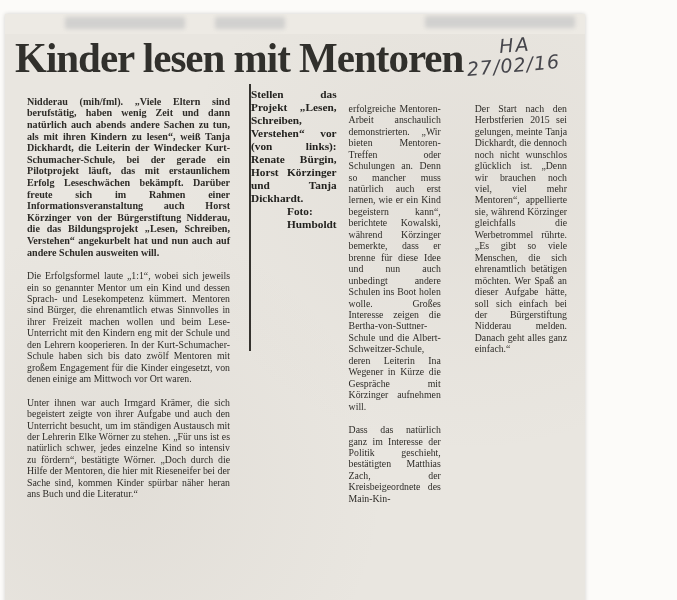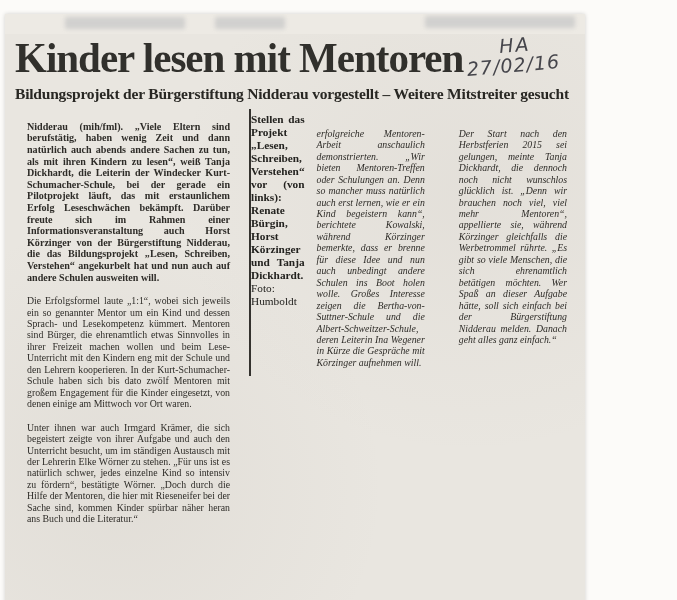--- a/index.html
+++ b/index.html
@@ -44,21 +44,21 @@
 
   .content{display:flex;padding:6px 6px 0 10px;}
   .body-text p{
     margin:12px;font-size:9.8px;line-height:11.45px;text-align:justify;
     color:#2e2c28;hyphens:auto;-webkit-hyphens:auto;
   }
   .col-left{width:227px;margin-right:7px;flex:none;}
   .col-left p.lead{font-weight:700;font-size:10.1px;line-height:11.6px;}
   .right-wrap{flex:1;display:flex;flex-direction:row;}
   .cols{display:flex;margin-top:7px;}
-  .cols .col{flex:1;font-style:italic;}
+  .cols .col{flex:1;}
   .cols .col + .col{margin-left:10px;}
 
   
   .photo{
     position:relative;height:265px;border:1px solid #34322e;overflow:hidden;
     background:
       linear-gradient(90deg, rgba(0,0,0,0.18), rgba(0,0,0,0) 35%, rgba(70,45,30,0.18) 70%),
       repeating-linear-gradient(180deg,#59453a 0 7px,#4b3930 7px 9px);
   }
   .photo-sepia{position:absolute;inset:0;background:rgba(120,95,70,0.07);z-index:9;}
@@ -115,21 +115,21 @@
   .b1{left:36px;top:200px;height:54px;}
   .b2{left:96px;top:193px;height:61px;}
   .glass{position:absolute;left:136px;top:224px;width:15px;height:36px;z-index:7;
     background:rgba(205,210,205,0.55);border:1px solid rgba(240,240,235,0.5);}
 
   
   .caption{
     margin-top:4px;font-size:11.3px;line-height:13px;font-weight:700;color:#23221f;
     text-align:justify;
   }
-  .caption .credit{float:right;font-weight:400;}
+  .caption .credit{float:right;font-weight:700;padding-left:36px;}
 </style>
 </head>
 <body>
 
 <div class="clipping">
 
   <div class="ghost-row">
     <div class="ghost-mark" style="left:60px;width:120px;"></div>
     <div class="ghost-mark" style="left:210px;width:70px;"></div>
     <div class="ghost-mark" style="left:420px;width:150px;top:2px;"></div>
@@ -137,21 +137,20 @@
   </div>
 
   <div class="masthead">
     <h1 class="headline">Kinder lesen mit Mentoren</h1>
     <div class="annotation">
       <div class="l1">HA</div>
       <div class="l2">27/02/16</div>
     </div>
   </div>
 
-  <p class="subhead">Bildungsprojekt der Bürgerstiftung Nidderau vorgestellt – Weitere Mitstreiter gesucht</p>
 
   <div class="content body-text">
 
     <div class="col-left">
       <p class="lead">Nidderau (mih/fml). „Viele Eltern sind berufstätig, haben wenig Zeit und dann natürlich auch abends andere Sachen zu tun, als mit ihren Kindern zu lesen“, weiß Tanja Dickhardt, die Leiterin der Windecker Kurt-Schumacher-Schule, bei der gerade ein Pilotprojekt läuft, das mit erstaunlichem Erfolg Leseschwächen bekämpft. Darüber freute sich im Rahmen einer Informationsveranstaltung auch Horst Körzinger von der Bürgerstiftung Nidderau, die das Bildungsprojekt „Lesen, Schreiben, Verstehen“ angekurbelt hat und nun auch auf andere Schulen ausweiten will.</p>
       <p>Die Erfolgsformel laute „1:1“, wobei sich jeweils ein so genannter Mentor um ein Kind und dessen Sprach- und Lesekompetenz kümmert. Mentoren sind Bürger, die ehrenamtlich etwas Sinnvolles in ihrer Freizeit machen wollen und beim Lese-Unterricht mit den Kindern eng mit der Schule und den Lehrern kooperieren. In der Kurt-Schumacher-Schule haben sich bis dato zwölf Mentoren mit großem Engagement für die Kinder eingesetzt, von denen einige am Mittwoch vor Ort waren.</p>
       <p>Unter ihnen war auch Irmgard Krämer, die sich begeistert zeigte von ihrer Aufgabe und auch den Unterricht besucht, um im ständigen Austausch mit der Lehrerin Elke Wörner zu stehen. „Für uns ist es natürlich schwer, jedes einzelne Kind so intensiv zu fördern“, bestätigte Wörner. „Doch durch die Hilfe der Mentoren, die hier mit Rieseneifer bei der Sache sind, kommen Kinder spürbar näher heran ans Buch und die Literatur.“</p>
     </div>
 
     <div class="right-wrap">
@@ -208,20 +207,21 @@
       </div>
 
       <div class="caption">
         <span>Stellen das Projekt „Lesen, Schreiben, Verstehen“ vor (von links): Renate Bürgin, Horst Körzinger und Tanja Dickhardt.</span>
         <span class="credit">Foto: Humboldt</span>
       </div>
 
       <div class="cols">
         <div class="col">
           <p>erfolgreiche Mentoren-Arbeit anschaulich demonstrierten. „Wir bieten Mentoren-Treffen oder Schulungen an. Denn so mancher muss natürlich auch erst lernen, wie er ein Kind begeistern kann“, berichtete Kowalski, während Körzinger bemerkte, dass er brenne für diese Idee und nun auch unbedingt andere Schulen ins Boot holen wolle. Großes Interesse zeigen die Bertha-von-Suttner-Schule und die Albert-Schweitzer-Schule, deren Leiterin Ina Wegener in Kürze die Gespräche mit Körzinger aufnehmen will.</p>
+          <p>Dass das natürlich ganz im Interesse der Politik geschieht, bestätigten Matthias Zach, der Kreisbeigeordnete des Main-Kin-</p>
         </div>
         <div class="col">
           <p>Der Start nach den Herbstferien 2015 sei gelungen, meinte Tanja Dickhardt, die dennoch noch nicht wunschlos glücklich ist. „Denn wir brauchen noch viel, viel mehr Mentoren“, appellierte sie, während Körzinger gleichfalls die Werbetrommel rührte. „Es gibt so viele Menschen, die sich ehrenamtlich betätigen möchten. Wer Spaß an dieser Aufgabe hätte, soll sich einfach bei der Bürgerstiftung Nidderau melden. Danach geht alles ganz einfach.“</p>
         </div>
       </div>
     </div>
 
   </div>
 </div>
 

